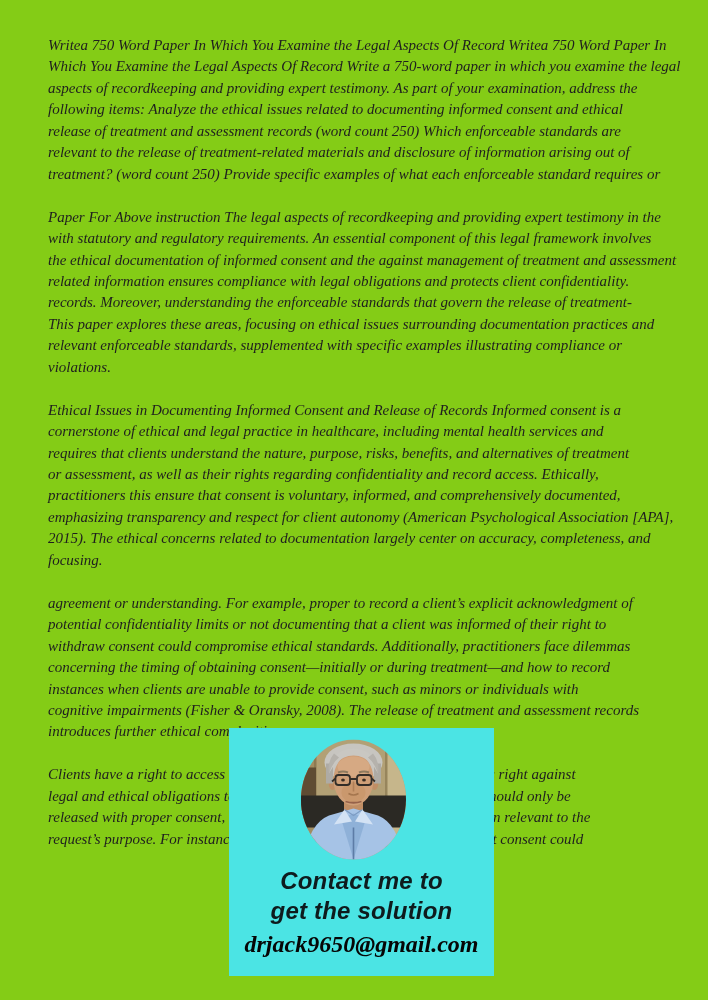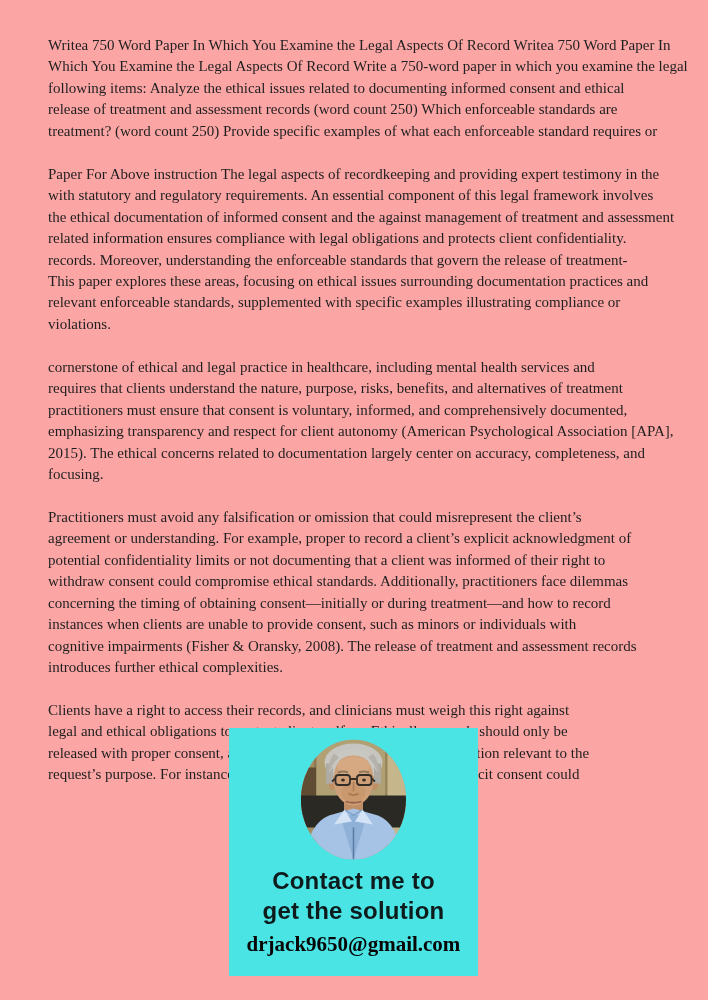--- a/index.html
+++ b/index.html
@@ -3,21 +3,21 @@
 <meta charset="utf-8">
 <style>
   html, body { margin: 0; padding: 0; }
   body {
     width: 708px; height: 1000px;
     background: #ffffff;
     position: relative;
     overflow: hidden;
     font-family: "Liberation Serif", serif;
   }
-  .page { position: absolute; inset: 0; background: #fca5a5; }
+  .page { position: absolute; inset: 0; background: #84cc16; font-style: italic; }
   .doc {
     position: absolute;
     left: 48px; top: 35px;
     width: 625px;
   }
   .para { margin: 0 0 21.45px 0; }
   .line {
     font-family: "Liberation Serif", serif;
     font-size: 15px;
     line-height: 21.45px;
@@ -48,75 +48,78 @@
     color: #0e1b1d;
     letter-spacing: 0.2px;
   }
   .email {
     position: absolute;
     top: 201px; left: 0;
     width: 100%;
     text-align: center;
     font-family: "Liberation Serif", serif;
     font-weight: 700;
-    font-size: 21px;
+    font-size: 24px;
     line-height: 30px;
     color: #060606;
   }
 </style>
 </head>
 <body>
 
 <div class="page">
 
   <div class="doc" style="color: rgb(31, 31, 31);">
       <div class="para">
         <div class="line">Writea 750 Word Paper In Which You Examine the Legal Aspects Of Record Writea 750 Word Paper In</div>
         <div class="line">Which You Examine the Legal Aspects Of Record Write a 750-word paper in which you examine the legal</div>
+        <div class="line">aspects of recordkeeping and providing expert testimony. As part of your examination, address the</div>
         <div class="line">following items: Analyze the ethical issues related to documenting informed consent and ethical</div>
         <div class="line">release of treatment and assessment records (word count 250) Which enforceable standards are</div>
+        <div class="line">relevant to the release of treatment-related materials and disclosure of information arising out of</div>
         <div class="line">treatment? (word count 250) Provide specific examples of what each enforceable standard requires or</div>
       </div>
       <div class="para">
         <div class="line">Paper For Above instruction The legal aspects of recordkeeping and providing expert testimony in the</div>
         <div class="line">with statutory and regulatory requirements. An essential component of this legal framework involves</div>
         <div class="line">the ethical documentation of informed consent and the against management of treatment and assessment</div>
         <div class="line">related information ensures compliance with legal obligations and protects client confidentiality.</div>
         <div class="line">records. Moreover, understanding the enforceable standards that govern the release of treatment-</div>
         <div class="line">This paper explores these areas, focusing on ethical issues surrounding documentation practices and</div>
         <div class="line">relevant enforceable standards, supplemented with specific examples illustrating compliance or</div>
         <div class="line">violations.</div>
       </div>
       <div class="para">
+        <div class="line">Ethical Issues in Documenting Informed Consent and Release of Records Informed consent is a</div>
         <div class="line">cornerstone of ethical and legal practice in healthcare, including mental health services and</div>
         <div class="line">requires that clients understand the nature, purpose, risks, benefits, and alternatives of treatment</div>
-        <div class="line">practitioners must ensure that consent is voluntary, informed, and comprehensively documented,</div>
+        <div class="line">or assessment, as well as their rights regarding confidentiality and record access. Ethically,</div>
+        <div class="line">practitioners this ensure that consent is voluntary, informed, and comprehensively documented,</div>
         <div class="line">emphasizing transparency and respect for client autonomy (American Psychological Association [APA],</div>
         <div class="line">2015). The ethical concerns related to documentation largely center on accuracy, completeness, and</div>
         <div class="line">focusing.</div>
       </div>
       <div class="para">
-        <div class="line">Practitioners must avoid any falsification or omission that could misrepresent the client’s</div>
         <div class="line">agreement or understanding. For example, proper to record a client’s explicit acknowledgment of</div>
         <div class="line">potential confidentiality limits or not documenting that a client was informed of their right to</div>
         <div class="line">withdraw consent could compromise ethical standards. Additionally, practitioners face dilemmas</div>
         <div class="line">concerning the timing of obtaining consent—initially or during treatment—and how to record</div>
         <div class="line">instances when clients are unable to provide consent, such as minors or individuals with</div>
         <div class="line">cognitive impairments (Fisher &amp; Oransky, 2008). The release of treatment and assessment records</div>
         <div class="line">introduces further ethical complexities.</div>
       </div>
       <div class="para">
         <div class="line">Clients have a right to access their records, and clinicians must weigh this right against</div>
         <div class="line">legal and ethical obligations to protect client welfare. Ethically, records should only be</div>
         <div class="line">released with proper consent, and disclosure must include only information relevant to the</div>
         <div class="line">request’s purpose. For instance, releasing assessment data without explicit consent could</div>
       </div>
     </div>
 
-  <div class="overlay" style="background: rgb(75, 228, 228);">
+  <div class="overlay" style="background: rgb(75, 228, 228); padding-left: 16px;">
 
     <div class="photo">
       <svg viewBox="0 0 105 120" xmlns="http://www.w3.org/2000/svg" aria-hidden="true">
         <defs>
           <clipPath id="ovalClip">
               <ellipse cx="52.5" cy="60" rx="52.5" ry="60"></ellipse>
             </clipPath>
         </defs>
         <g clip-path="url(#ovalClip)">
 

